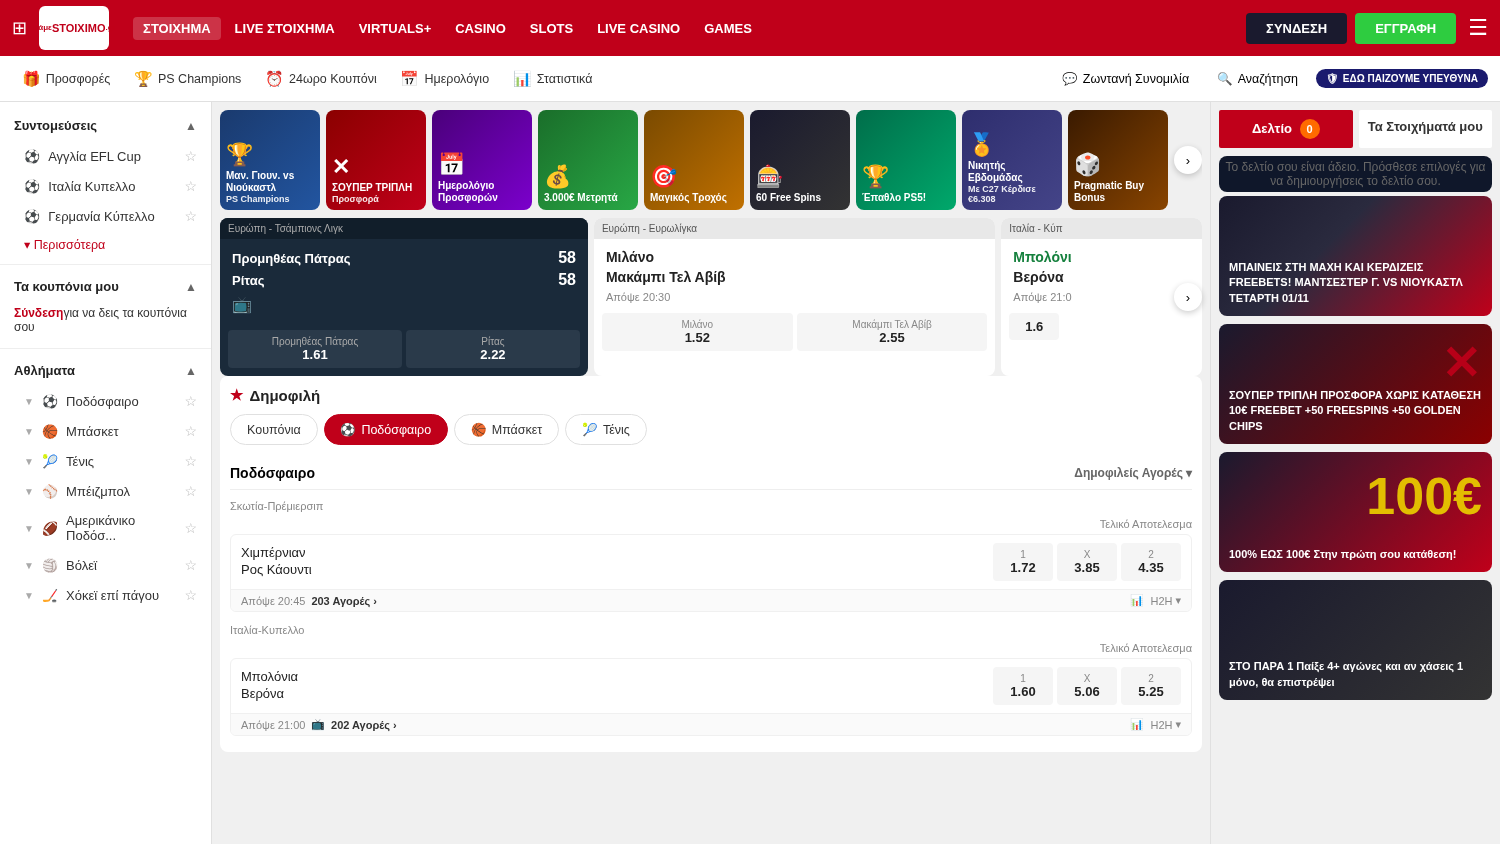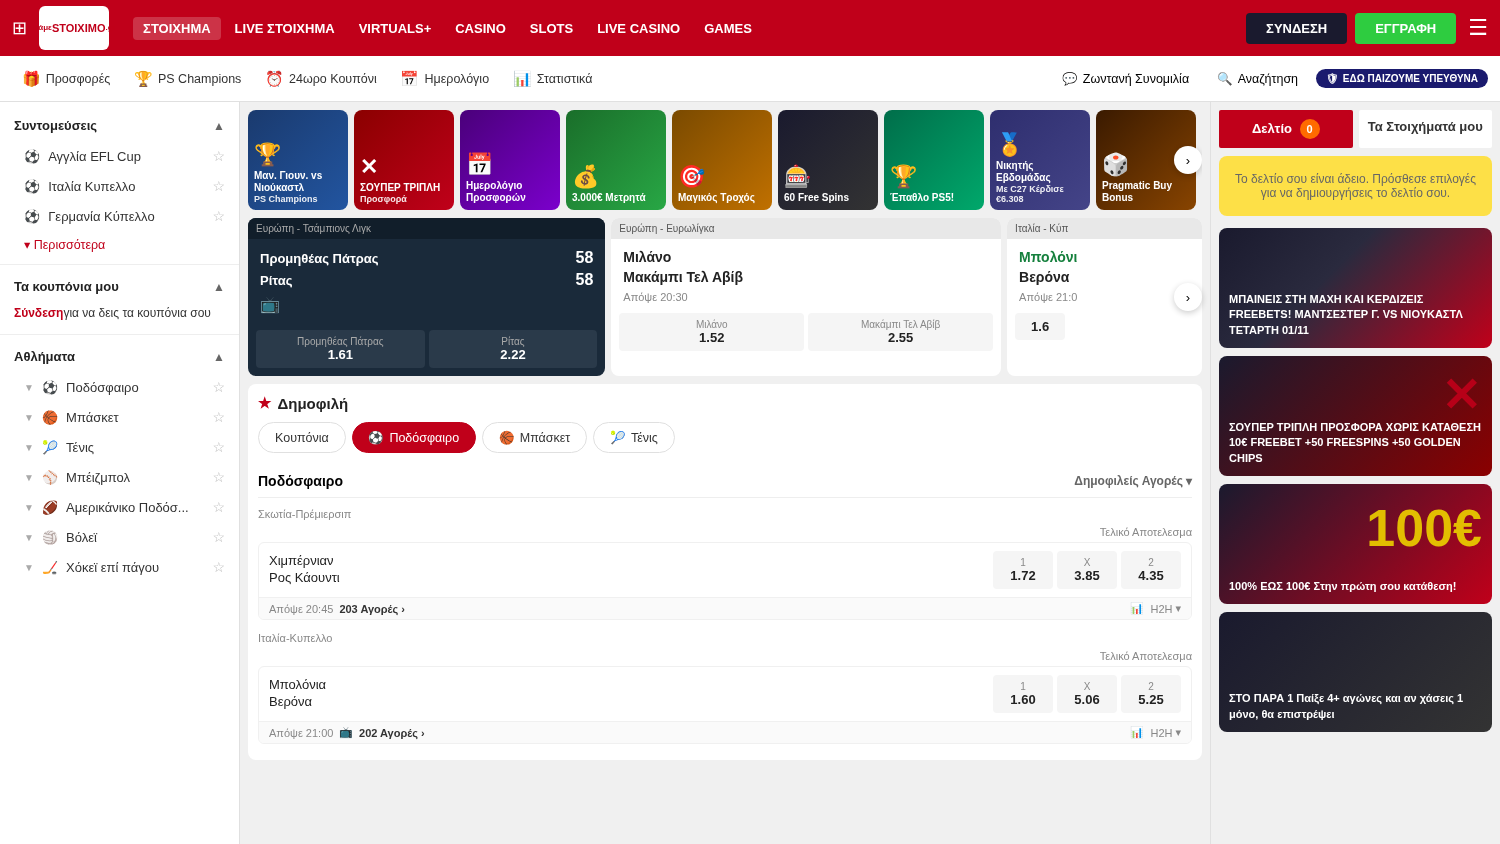--- a/index.html
+++ b/index.html
@@ -68,21 +68,21 @@
     }
 
     
     .main-layout {
       display: flex;
       height: calc(844px - 56px - 46px);
     }
 
     
     .sidebar {
-      width: 240px;
+      width: 212px;
       background: #fff;
       border-right: 1px solid #e0e0e0;
       overflow-y: auto;
       flex-shrink: 0;
       padding: 8px 0;
     }
     .sidebar-section-header {
       display: flex; align-items: center; justify-content: space-between;
       padding: 8px 14px; cursor: pointer; font-weight: bold; font-size: 13px; color: #222;
     }
@@ -131,21 +131,21 @@
     .card-bg-4 { background: linear-gradient(135deg, #1a6e2a, #28a745); }
     .card-bg-5 { background: linear-gradient(135deg, #7a4a00, #c07000); }
     .card-bg-6 { background: linear-gradient(135deg, #1a1a2e, #333); }
     .card-bg-7 { background: linear-gradient(135deg, #006e4a, #00a86b); }
     .card-bg-8 { background: linear-gradient(135deg, #2e2e6e, #444488); }
     .card-bg-9 { background: linear-gradient(135deg, #3a1a00, #884400); }
     .card-icon { font-size: 22px; margin-bottom: 2px; }
 
     
     .match-row {
-      display: flex; gap: 6px; margin-bottom: 8px; position: relative;
+      display: flex; gap: 6px; position: relative;
     }
     .match-card {
       background: #fff; border-radius: 8px; flex: 1; min-width: 0;
       overflow: hidden; cursor: pointer;
     }
     .match-card-header {
       background: #1a2a3a; color: #aaa; font-size: 10px; padding: 5px 8px;
     }
     .match-card-dark { background: #1a2a3a; }
     .match-card-dark .match-card-header { background: #111e2a; }
@@ -220,21 +220,21 @@
       flex: 1; padding: 9px; border-radius: 2px; text-align: center;
       cursor: pointer; font-weight: bold; font-size: 13px;
     }
     .betslip-tab.active { background: #c0001a; color: #fff; }
     .betslip-tab.inactive { background: #fff; color: #333; }
     .betslip-badge {
       background: #ff6b00; color: #fff; border-radius: 50%;
       width: 20px; height: 20px; display: inline-flex; align-items: center; justify-content: center;
       font-size: 11px; margin-left: 4px;
     }
-    .betslip-empty { background: #fde047; border-radius: 8px; padding: 16px; font-size: 12px; color: #666; text-align: center; margin-bottom: 12px; }
+    .betslip-empty { background: #0f172a; border-radius: 8px; padding: 4px; font-size: 12px; color: #666; text-align: center; margin-bottom: 4px; }
 
     .promo-banner {
       border-radius: 8px; overflow: hidden; margin-bottom: 8px; cursor: pointer; height: 120px;
       display: flex; align-items: flex-end; padding: 10px;
       position: relative;
     }
     .promo-banner-1 { background: linear-gradient(135deg, #1a1a2e 0%, #2a2a3e 40%, #c0001a 100%); }
     .promo-banner-2 { background: linear-gradient(135deg, #1a1a2e 0%, #8b0000 100%); }
     .promo-banner-3 { background: linear-gradient(135deg, #1a1a2e 0%, #c0001a 100%); }
     .promo-banner-4 { background: linear-gradient(135deg, #1a1a2e 0%, #333 100%); }

